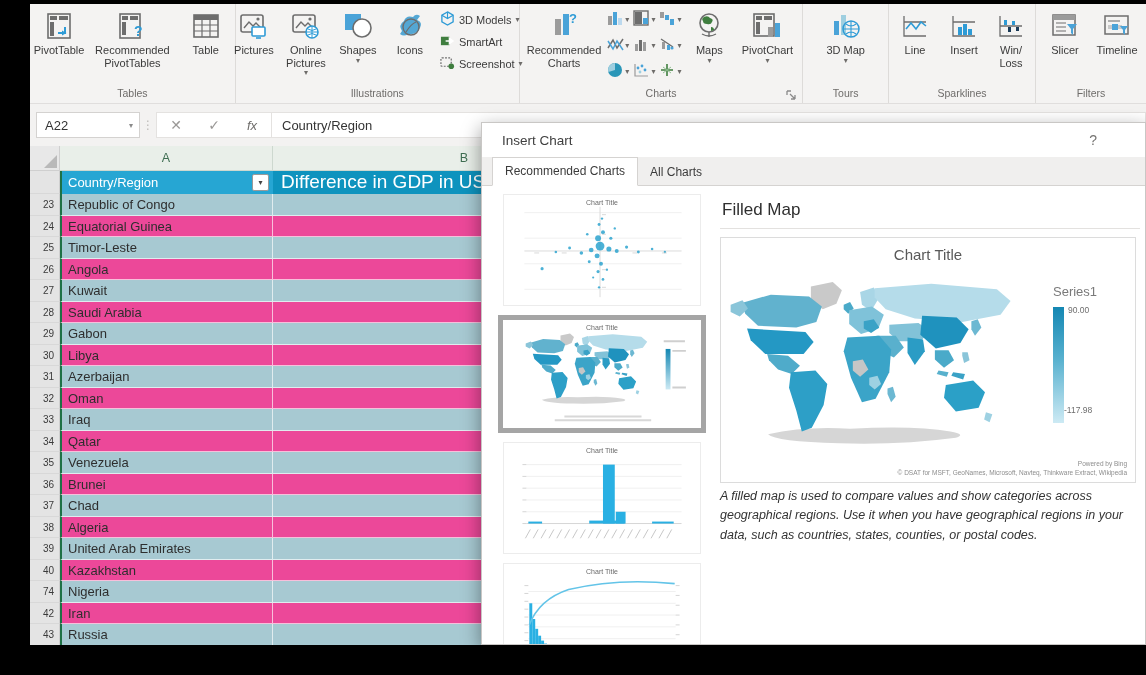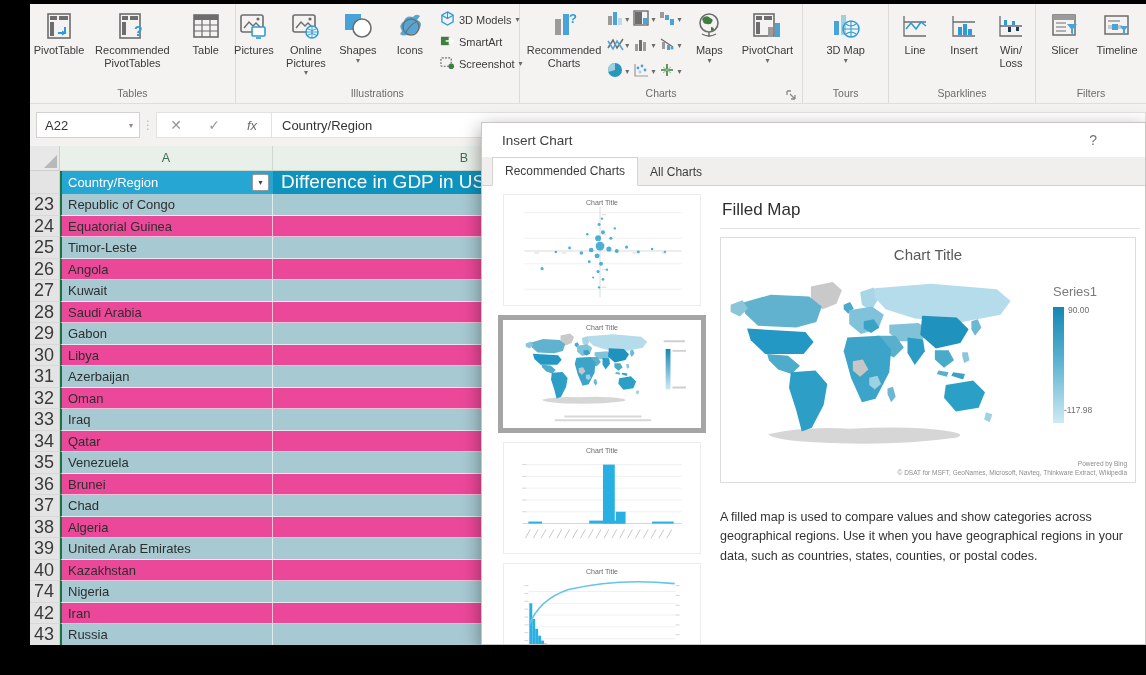--- a/index.html
+++ b/index.html
@@ -52,21 +52,21 @@
   .colhead.a { width:213px; } .colhead.b { width:383px; } .colhead.rest { flex:1; background:#f1f1f1; border-color:#dcdcdc; }
   .thead-row { display:flex; height:23px; }
   .thead-num { width:30px; background:#e4e4e4; border-right:1px solid #cfcfcf; border-bottom:1px solid #d8d8d8; }
   .th-a { width:213px; background:#26a6d3; color:#fff; font-size:13px; display:flex; align-items:center;
           padding-left:6px; border-left:2px solid #1e7145; position:relative; }
   .th-b { width:383px; background:#0e93be; color:#fff; font-size:19px; display:flex; align-items:flex-start; padding-left:8px; }
   .filter-btn { position:absolute; right:4px; top:3px; width:17px; height:17px; background:#fff;
                 border:1px solid #9a9a9a; border-radius:2px; display:flex; align-items:center; justify-content:center;
                 color:#444; font-size:8px; cursor:pointer; }
   .srow { display:flex; height:21.5px; }
-  .srow-num { width:30px; background:#e4e4e4; color:#3a3a3a; font-size:18px; text-align:right;
+  .srow-num { width:30px; background:#e4e4e4; color:#3a3a3a; font-size:10px; text-align:right;
               padding-right:5px; line-height:21px; border-right:1px solid #cfcfcf; border-bottom:1px solid #d8d8d8; }
   .cell-a { width:213px; font-size:13px; color:#2e2e2e; padding-left:6px; line-height:21px;
             border-left:2px solid #1e7145; border-bottom:1px solid rgba(255,255,255,.65);
             border-right:1px solid rgba(255,255,255,.65); white-space:nowrap; overflow:hidden; }
   .cell-b { width:383px; border-bottom:1px solid rgba(255,255,255,.65); }
   .band-teal .cell-a, .band-teal .cell-b { background:#a7c9d2; }
   .band-gray .cell-a, .band-gray .cell-b { background:#ec4899; }
 
   
   .dialog { position:absolute; left:481px; top:122px; width:665px; height:523px; background:#fff;
@@ -93,21 +93,21 @@
   .pv-charttitle { position:absolute; top:8px; left:0; right:0; text-align:center; font-size:15px; color:#595959; }
   .pv-map { position:absolute; left:6px; top:32px; width:310px; height:188px; }
   .legend { position:absolute; right:18px; top:46px; width:64px; }
   .legend-title { font-size:13px; color:#7a7a7a; margin-bottom:8px; }
   .legend-row { display:flex; gap:4px; }
   .legend-bar { width:11px; height:116px; background:linear-gradient(to bottom,#1487b3,#58b1cf 45%,#cdeaf4); }
   .legend-vals { position:relative; width:46px; height:116px; font-size:8.5px; color:#6e6e6e; }
   .legend-max { position:absolute; top:-2px; left:0; }
   .legend-min { position:absolute; bottom:8px; left:-4px; }
   .pv-attrib { position:absolute; right:8px; bottom:4px; text-align:right; font-size:6.5px; color:#8d8d8d; line-height:1.5; }
-  .pv-desc { width:418px; font-size:12.5px; color:#333; line-height:1.55; margin-top:25px; }
+  .pv-desc { width:418px; font-size:12.5px; color:#333; line-height:1.55; margin-top:4px;font-style:italic; }
 </style>
 </head>
 <body>
 
 <svg width="0" height="0" style="position:absolute">
   <defs>
     <symbol id="worldmap" viewBox="0 0 340 190">
       <path d="M45 172 q40 -9 90 -6 q70 -4 110 3 q18 3 6 7 q-60 8 -128 6 q-70 -2 -78 -10z" fill="#d6d6d6"></path>
       <path d="M92 10 l24 -5 l10 9 l-6 15 l-15 6 l-13 -11z" fill="#c9c9c9"></path>
       <path d="M16 28 l32 -9 l42 2 l14 11 l-6 17 l-22 6 l-42 -2 l-14 -13z" fill="#61b2ce"></path>

